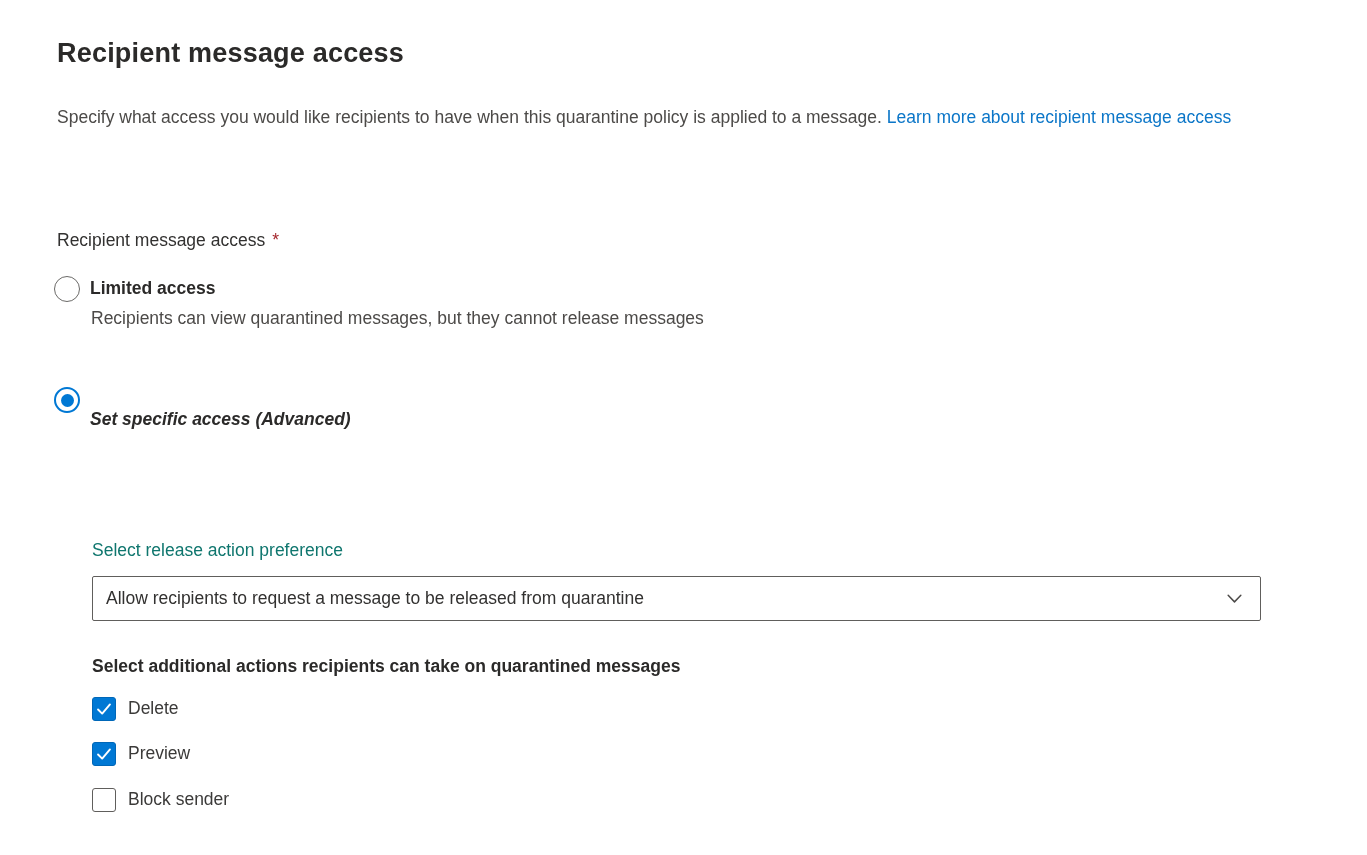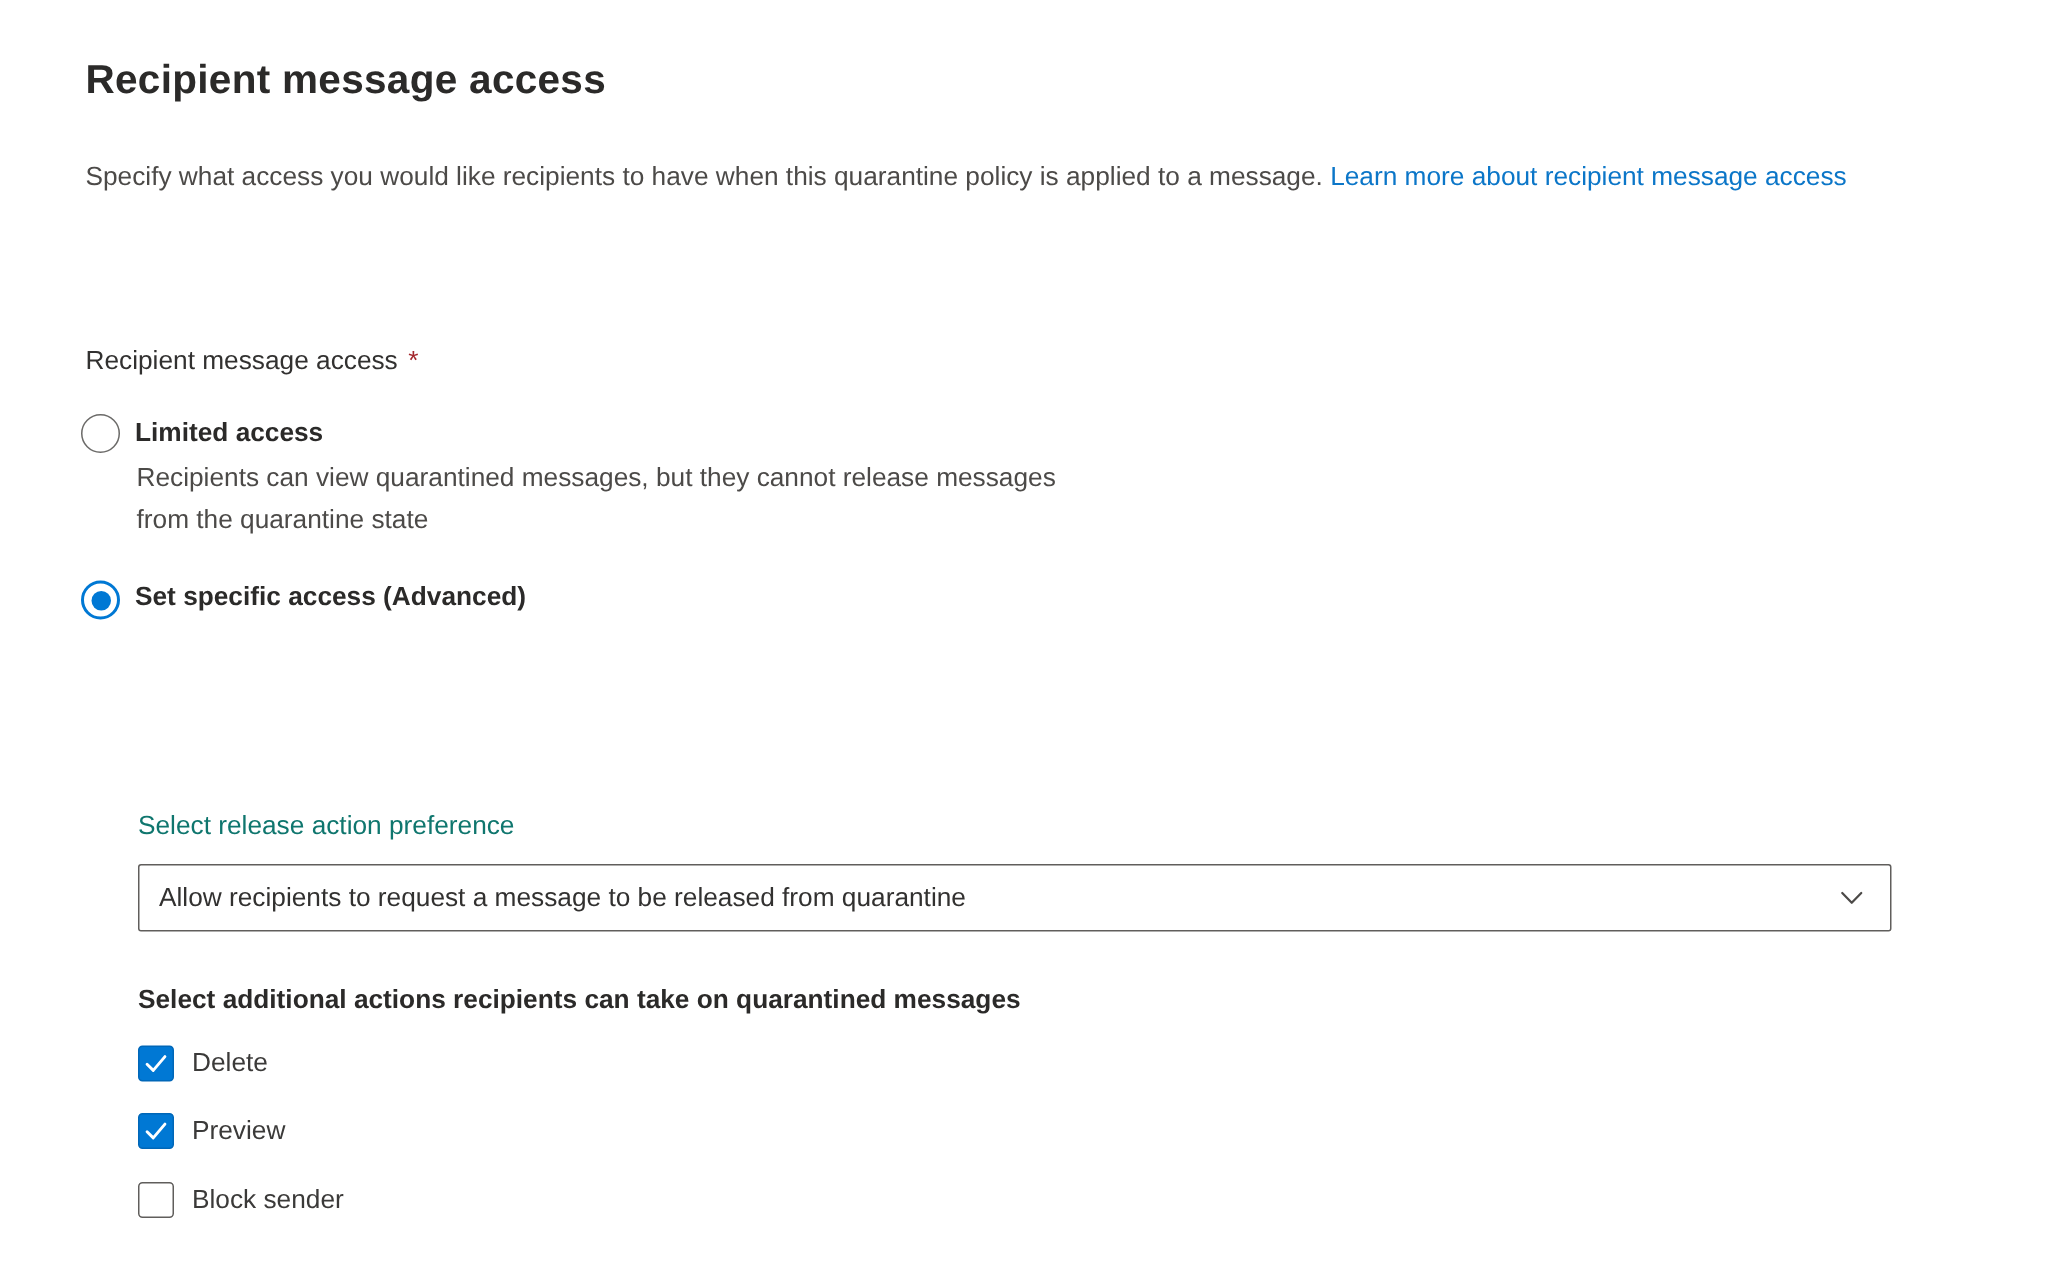--- a/index.html
+++ b/index.html
@@ -46,21 +46,21 @@
     background:var(--accent,#0078d4); }
   .radio.selected { border:2px solid var(--accent,#0078d4); }
   .radio.selected .dot { display:block; }
   .radio-1 { top:276px; }
   .radio-2 { top:387px; }
   .opt-label {
     position:absolute; left:90px;
     font-size:17.5px; font-weight:700; color:#2b2a29; cursor:pointer;
   }
   .opt-label-1 { top:278px; }
-  .opt-label-2 { top:387px; }
+  .opt-label-2 { top:409px;font-style:italic; }
   .opt-desc {
     position:absolute; left:91px;
     font-size:17.5px; line-height:28px; color:#4c4a48;
   }
   .opt-desc-1 { top:304px; }
   .opt-desc-2 { top:415px; }
 
   
   .select-label {
     position:absolute; left:92px; top:540px;
@@ -114,21 +114,20 @@
 
   <p class="intro"><span>Specify what access you would like recipients to have when this quarantine policy is applied to a message.</span>
     <a href="#">Learn more about recipient message access</a></p>
 
   <div class="field-label"><span>Recipient message access</span><span class="required-mark">*</span></div>
 
   <div class="radio radio-1"></div>
   <div class="opt-label opt-label-1">Limited access</div>
   <div class="opt-desc opt-desc-1">
     <div>Recipients can view quarantined messages, but they cannot release messages</div>
-    <div>from the quarantine state</div>
   </div>
 
   <div class="radio radio-2 selected">
       <span class="dot"></span>
     </div>
   <div class="opt-label opt-label-2">Set specific access (Advanced)</div>
 
   <div class="select-label">Select release action preference</div>
 
   <div class="dropdown">

